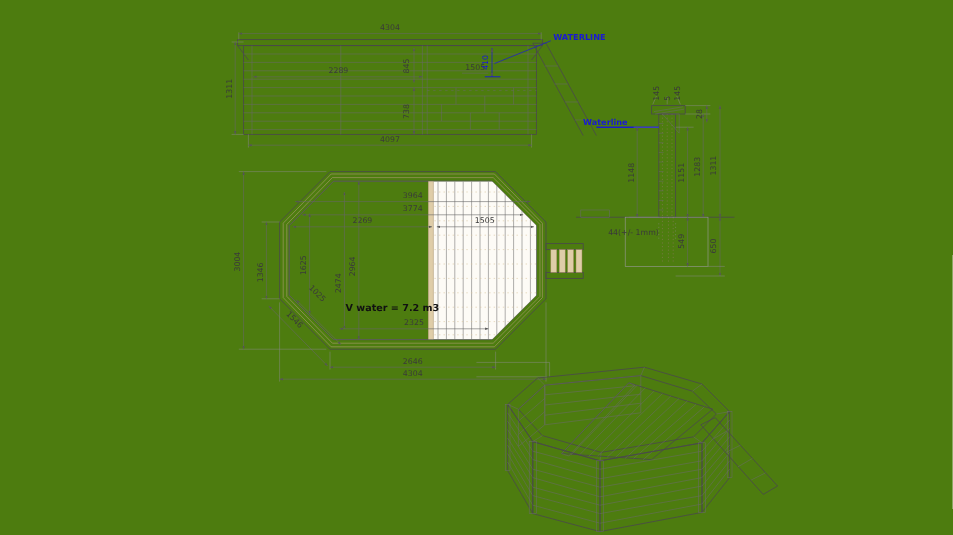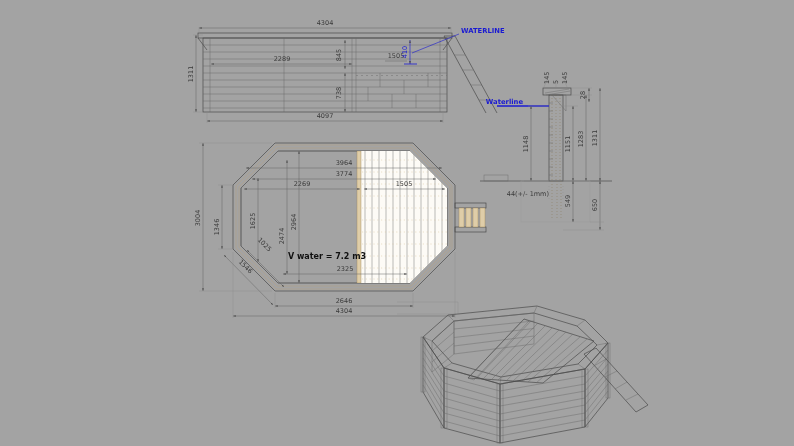--- a/index.html
+++ b/index.html
@@ -1,16 +1,16 @@
 <!DOCTYPE html>
 <html><head>
 <meta charset="utf-8">
 <style>
   html,body{margin:0;padding:0;background:#ffffff;}
-  #stage{position:relative;width:794px;height:446px;background:#a3a3a3;overflow:hidden;
+  #stage{position:relative;width:794px;height:446px;background:#4d7c0f;overflow:hidden;
          font-family:"DejaVu Sans", sans-serif;}
   svg{position:absolute;left:0;top:0;}
   text{font-family:"DejaVu Sans", sans-serif;fill:#3a3a3a;}
   .dimtxt{font-size:6.5px;}
   .dimtxt-b{font-size:6.5px;fill:#1a1ad2;}
   .lbl-blue{font-size:6.8px;font-weight:bold;fill:#1a1ad2;}
   .voltxt{font-size:8px;font-weight:bold;fill:#111;}
   .draw{stroke:#4a4a4a;stroke-width:.7;fill:none;}
   .drawthin{stroke:#6a6a6a;stroke-width:.45;fill:none;}
   .wood-line{stroke:#b9a27d;stroke-width:.45;fill:none;}

